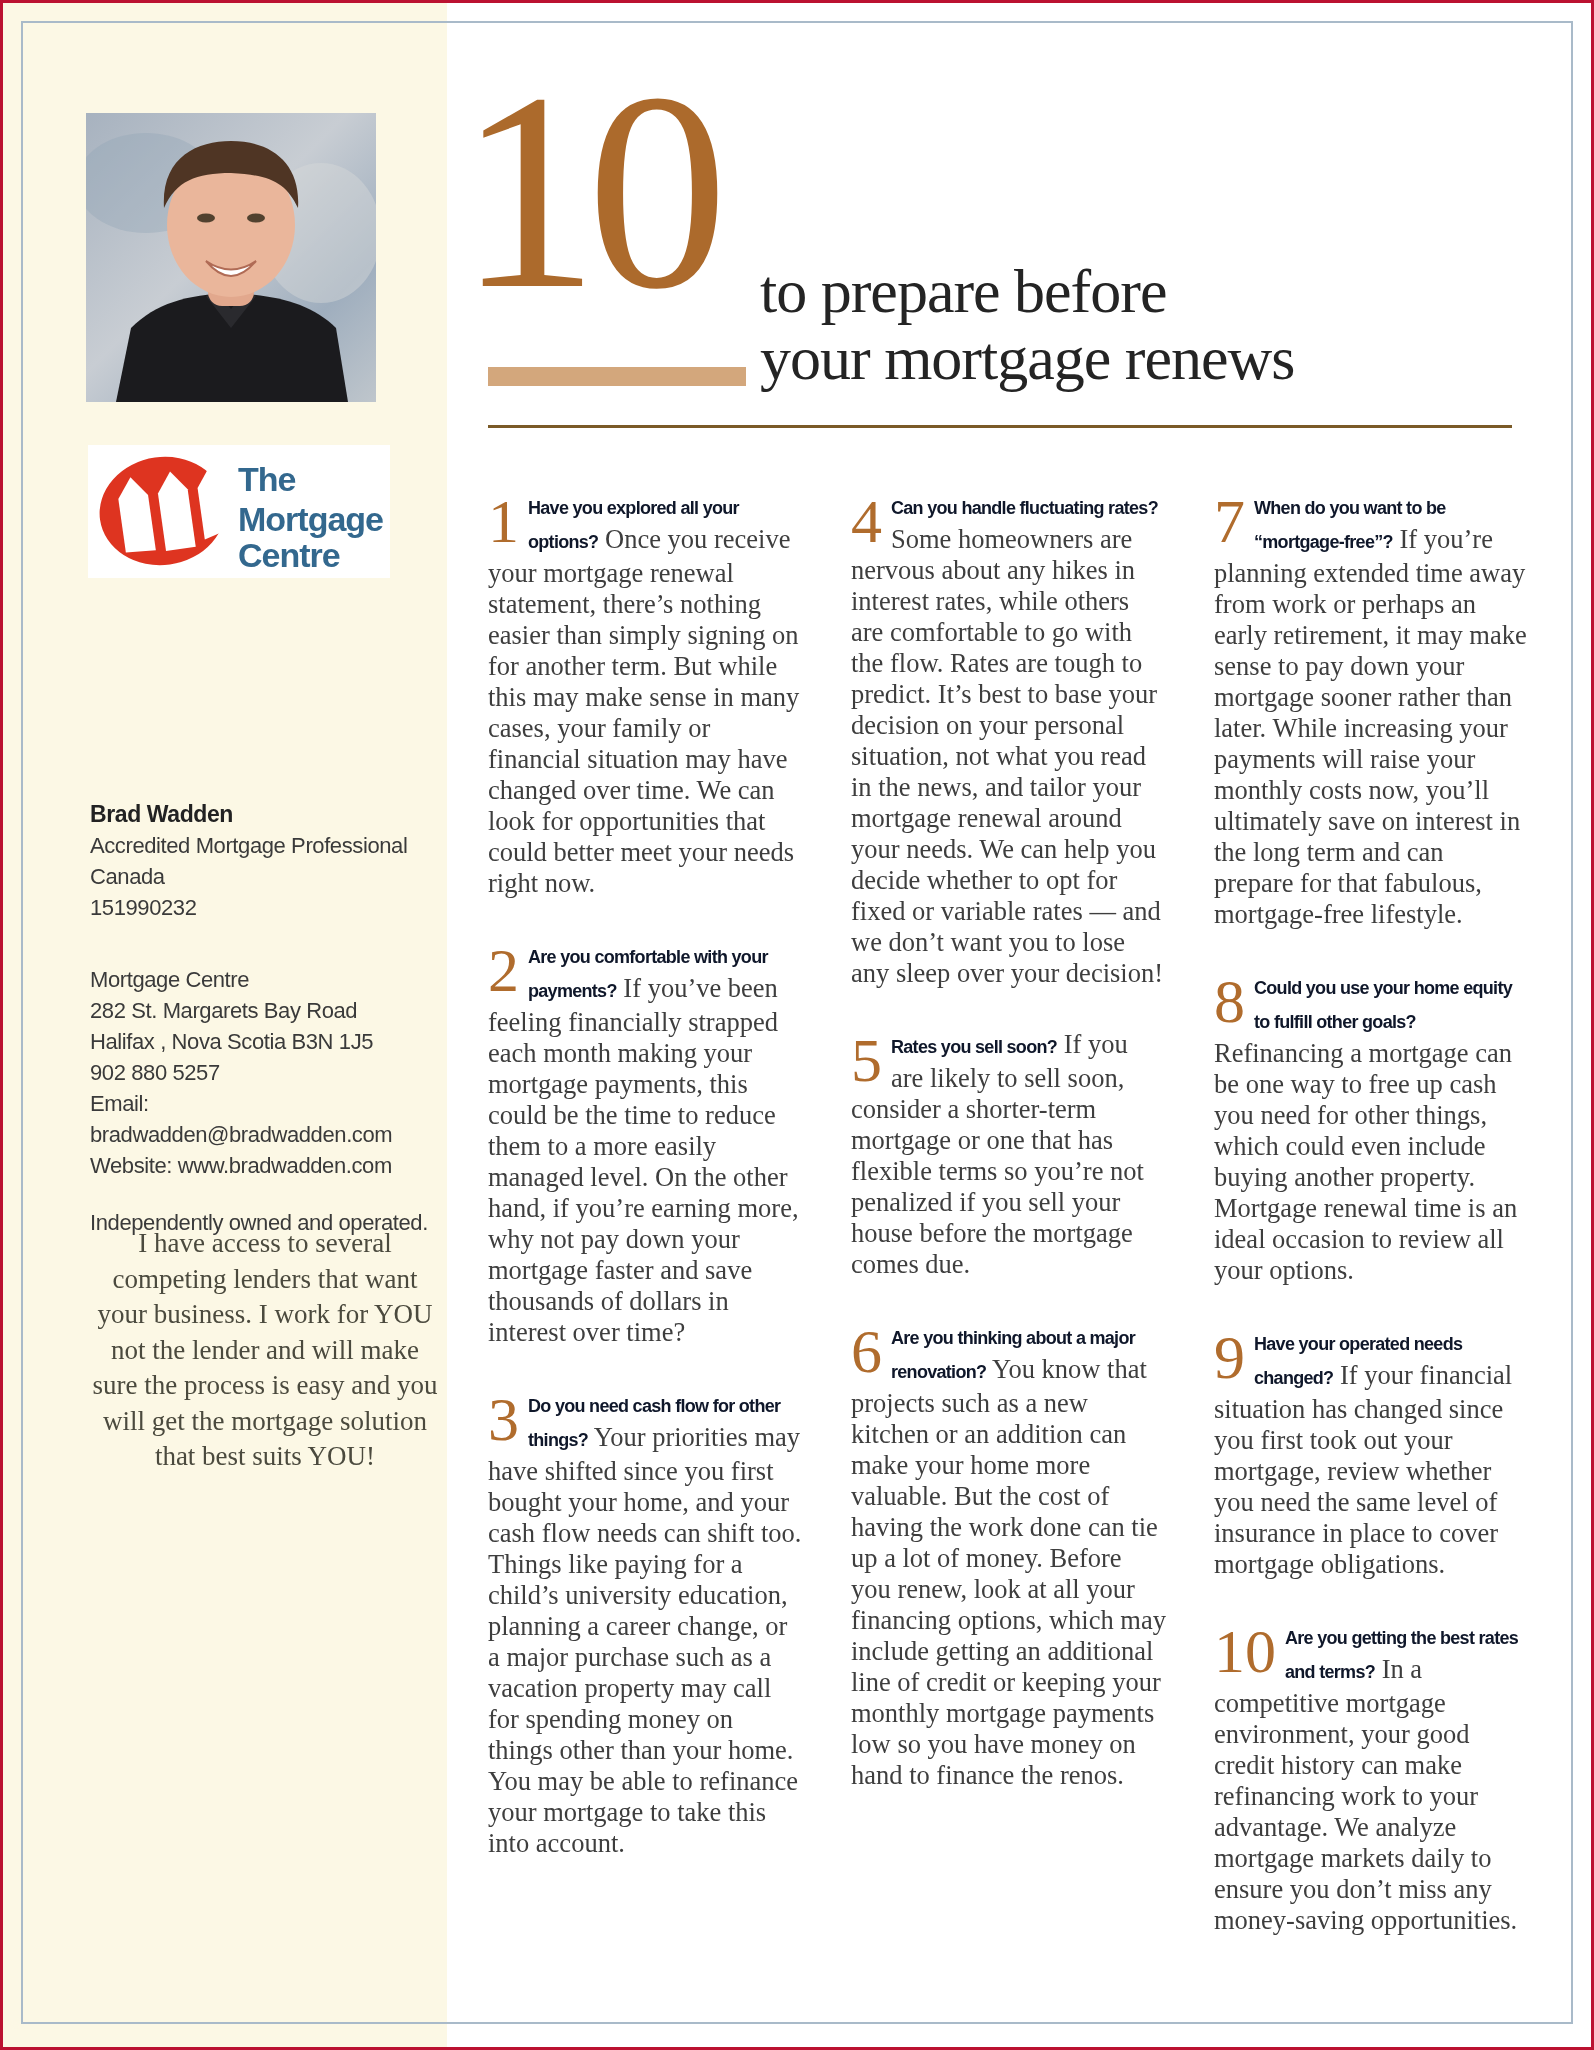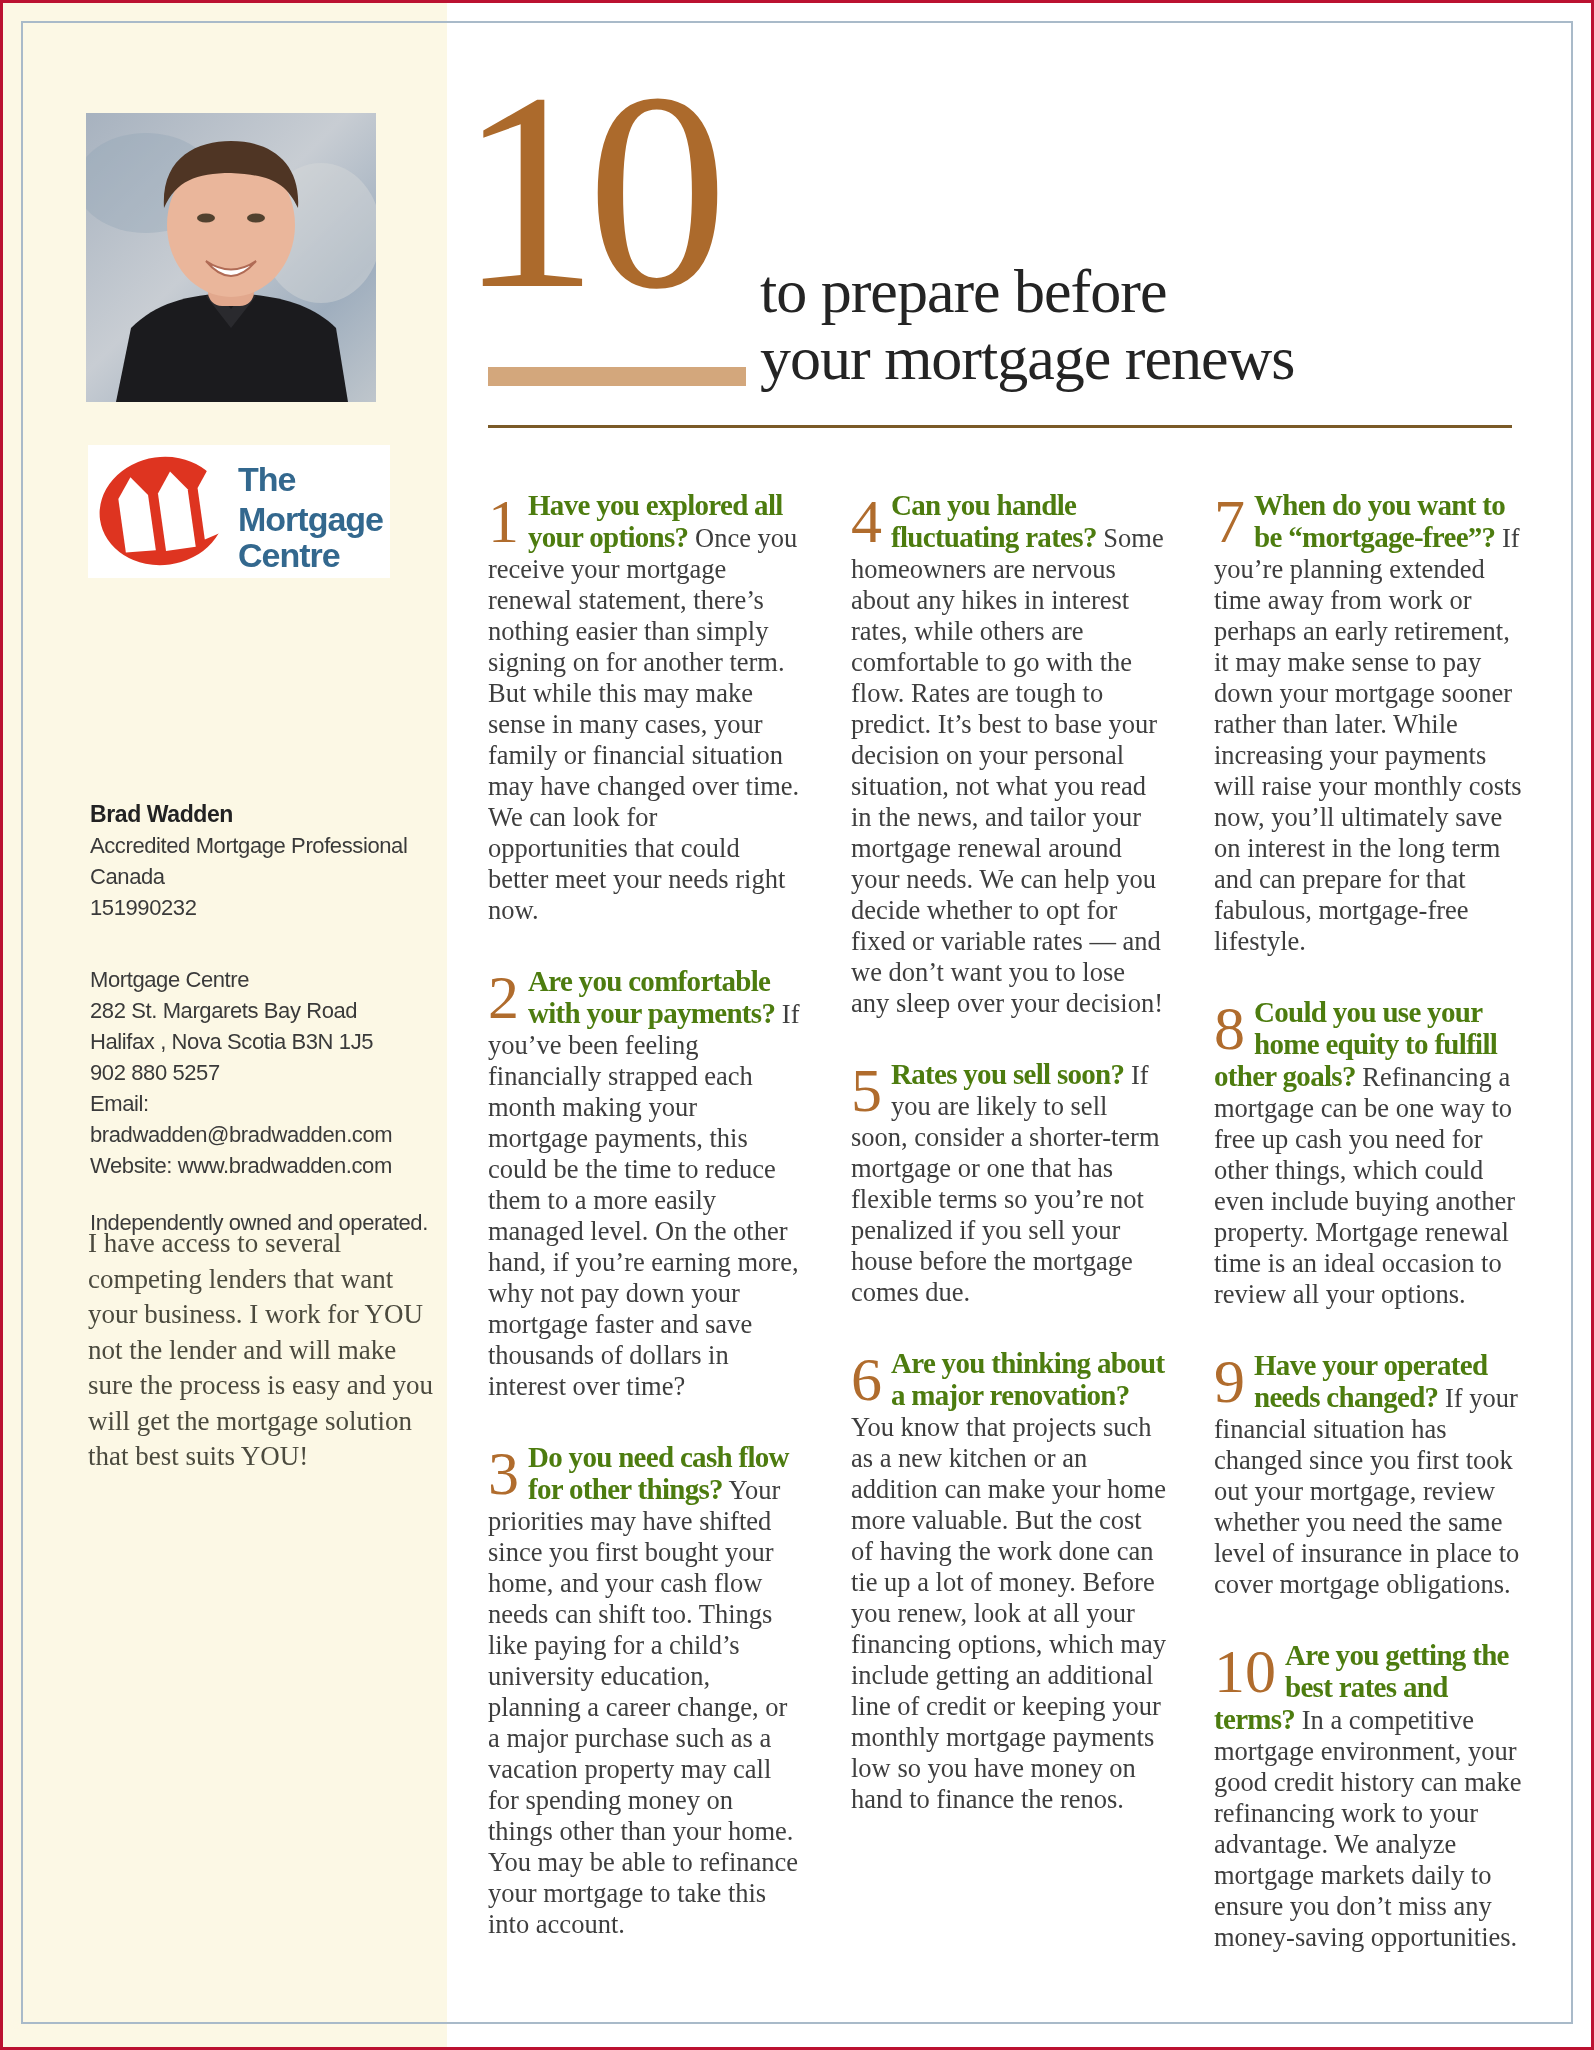--- a/index.html
+++ b/index.html
@@ -43,21 +43,21 @@
     font-size:22px;line-height:31px;letter-spacing:-0.4px;
     color:#3A3A3A;white-space:nowrap;margin-top:39px;
   }
   .agent-block{top:760px;}
   .agent-name{font-weight:bold;font-size:23px;color:#222222;}
   .office-block{top:925px;}
   .ownership{top:1168px;}
   .pitch{
     position:absolute;left:88px;top:1226px;width:354px;
     font-family:"Liberation Serif","DejaVu Serif",serif;
-    font-size:27px;line-height:35.5px;color:#4B4A3E;margin:0;
+    font-size:27px;line-height:35.5px;color:#4B4A3E;margin:0;text-align:center;
   }
 
   
   .big-number{
     position:absolute;left:458px;top:62px;
     font-family:"Liberation Serif","DejaVu Serif",serif;
     font-size:282px;line-height:0.92;letter-spacing:-12px;
     color:#AC6A2C;
   }
   .things-word{
@@ -95,23 +95,23 @@
     font-size:62px;line-height:54px;
     color:#B06C2D;
     padding:4px 9px 0 0;
   }
   .tip p{
     margin:0;
     font-family:"Liberation Serif","DejaVu Serif",serif;
     font-size:26.5px;line-height:31px;color:#3E3E3E;
   }
   .tip b{
-    font-family:Liberation Serif, serif;
-    font-weight:bold;font-size:29px;letter-spacing:-0.7px;
-    color:#4d7c0f;
+    font-family:Liberation Sans, sans-serif;
+    font-weight:bold;font-size:18px;letter-spacing:-0.7px;
+    color:#0f172a;
   }
 </style>
 </head>
 <body>
 
 <div class="page">
   <div class="cream-panel"></div>
 
   <div class="photo">
     <svg viewBox="0 0 290 289" preserveAspectRatio="none">

